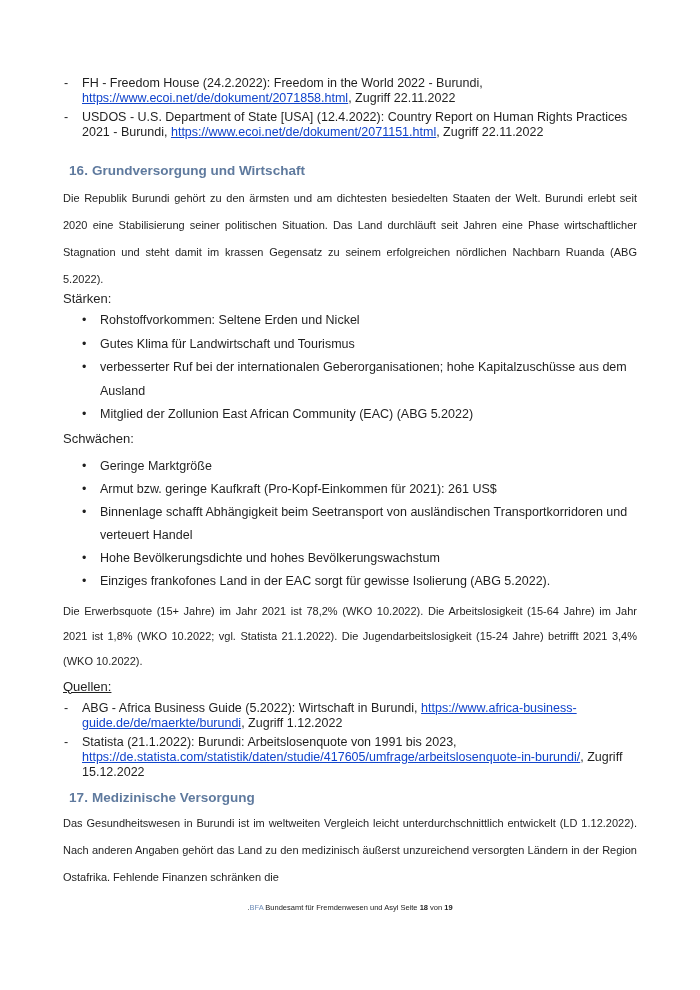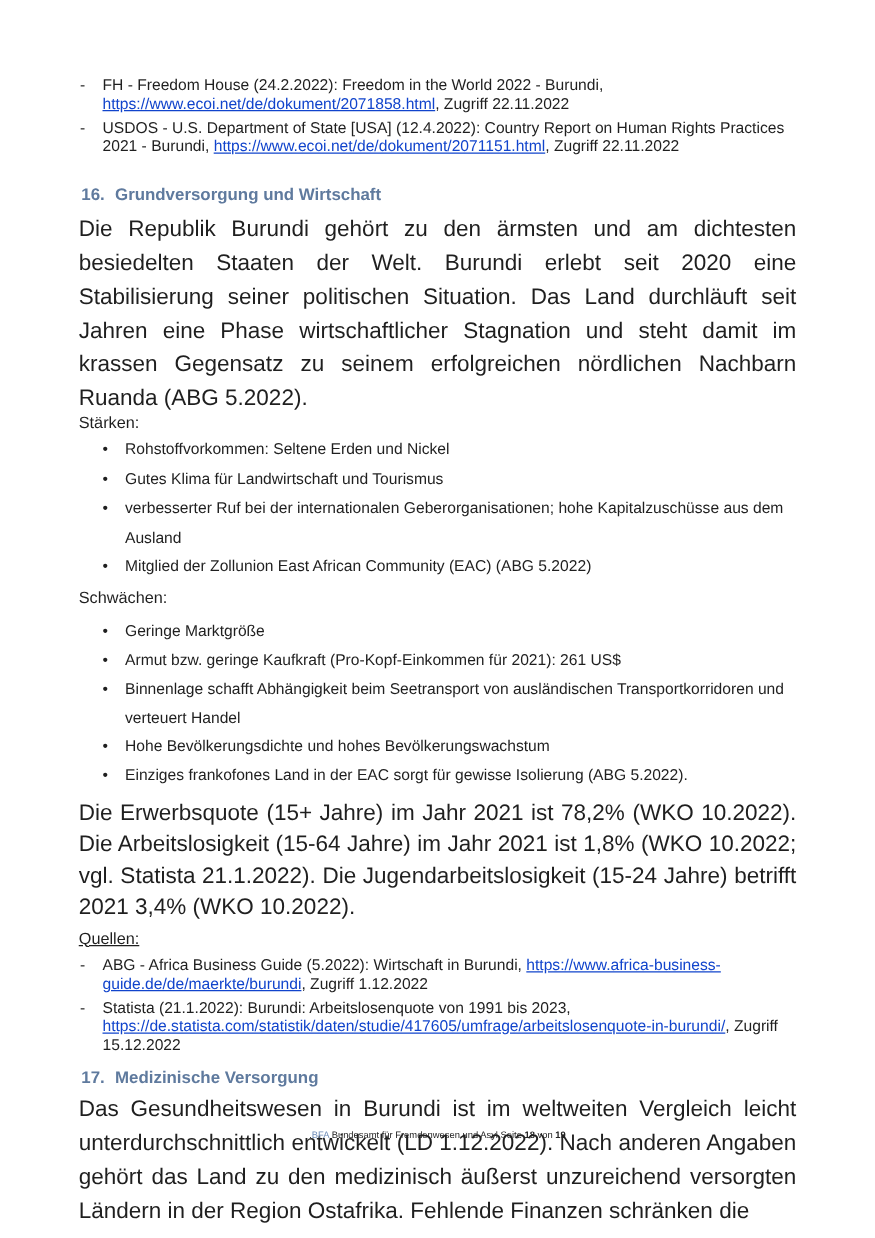--- a/index.html
+++ b/index.html
@@ -32,27 +32,27 @@
 
   
   .sec-heading {
     display: flex;
     font-size: 13.5px;
     font-weight: bold;
     color: var(--heading);
     line-height: 21px;
     margin: 20px 0 0 2px;
   }
-  .sec-heading .sec-num { width: 27px; flex: none; }
+  .sec-heading .sec-num { width: 27px; flex: none; text-align: center; }
   .sec-heading.h17 { margin-top: 7px; }
 
   
   .body-just {
     margin: 4px 0 0 0;
-    font-size: 18px;
+    font-size: 11px;
     line-height: 27px;
     text-align: justify;
   }
   .body-just.tight { line-height: 25px; margin-top: 6px; }
   .body-just.last { margin-top: 2px; }
 
   
   .plain-label { font-size: 13px; line-height: 20px; }
   .label-strengths { margin-top: -4px; }
   .label-weaknesses { margin-top: 2px; }
@@ -60,21 +60,21 @@
   .label-sources .u { text-decoration: underline; }
 
   
   .bullet-list { font-size: 12.5px; }
   .bullet-list.strengths { line-height: 23.5px; }
   .bullet-list.weaknesses { line-height: 23px; margin-top: 6px; }
   .bullet-item { position: relative; padding-left: 37px; }
   .bullet-item::before { content: var(--bullet); position: absolute; left: 19px; }
 
   .bottom-src { margin-top: 5px; }
-  .top-src { margin-top: 0; }
+  .top-src { margin-top: 15px; }
 
   
   .footer {
     position: absolute;
     top: 903px;
     left: 0;
     width: 700px;
     text-align: center;
     font-size: 7.5px;
     line-height: 10px;

